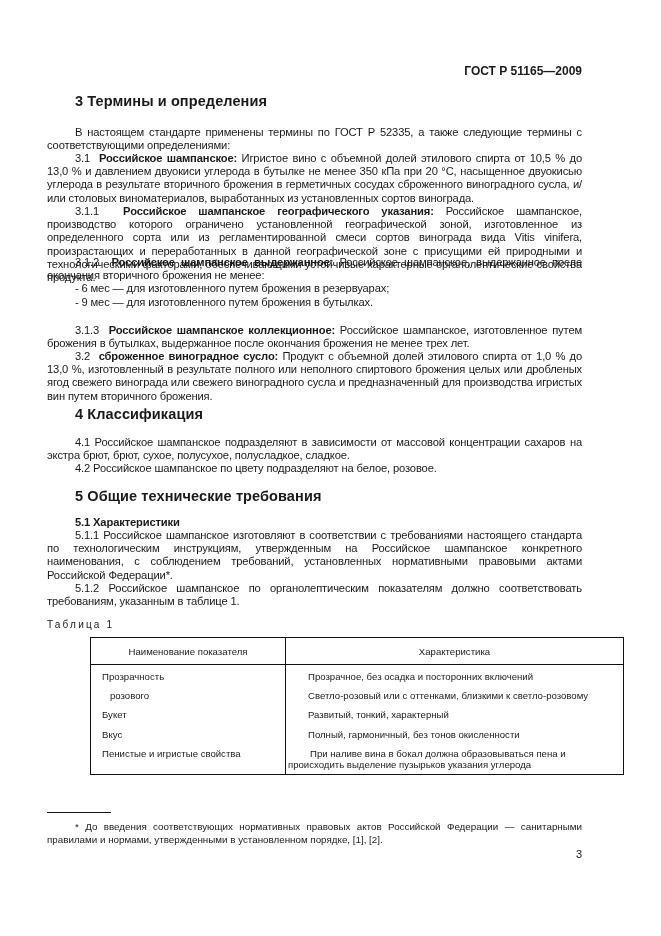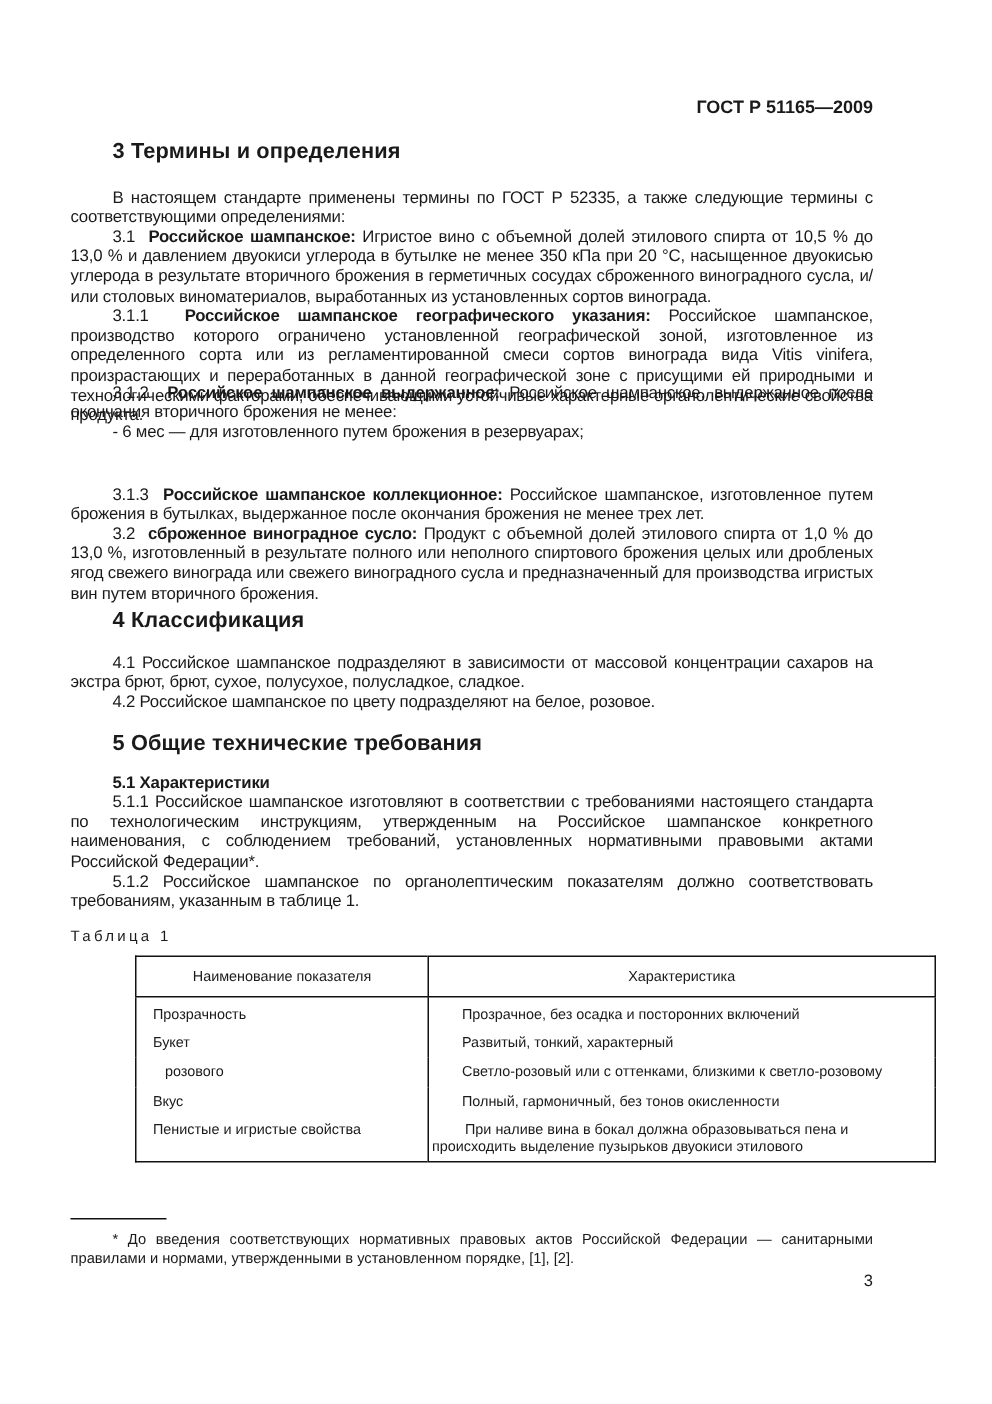--- a/index.html
+++ b/index.html
@@ -37,20 +37,21 @@
   <div class="h1" style="top:93px;">3  Термины и определения</div>
 
   <div class="p" style="top:126px;"><span class="ind"></span><span>В настоящем стандарте применены термины по ГОСТ Р 52335, а также следующие термины с соответствующими определениями:</span></div>
 
   <div class="p" style="top:152px;"><span class="ind"></span><span>3.1</span>&nbsp; <b>Российское шампанское:</b> <span>Игристое вино с объемной долей этилового спирта от 10,5 % до 13,0 % и давлением двуокиси углерода в бутылке не менее 350 кПа при 20 °С, насыщенное двуокисью углерода в результате вторичного брожения в герметичных сосудах сброженного виноградного сусла, и/или столовых виноматериалов, выработанных из установленных сортов винограда.</span></div>
 
   <div class="p" style="top:205px;"><span class="ind"></span><span>3.1.1</span>&nbsp; <b>Российское шампанское географического указания:</b> <span>Российское шампанское, производство которого ограничено установленной географической зоной, изготовленное из определенного сорта или из регламентированной смеси сортов винограда вида Vitis vinifera, произрастающих и переработанных в данной географической зоне с присущими ей природными и технологическими факторами, обеспечивающими устойчивые характерные органолептические свойства продукта.</span></div>
 
   <div class="p" style="top:256px;"><span class="ind"></span><span>3.1.2</span>&nbsp; <b>Российское шампанское выдержанное:</b> <span>Российское шампанское, выдержанное после окончания вторичного брожения не менее:</span>
     <span class="bullet">- 6 мес — для изготовленного путем брожения в резервуарах;</span>
+    <span class="bullet">- 9 мес — для изготовленного путем брожения в бутылках.</span>
   </div>
 
   <div class="p" style="top:324px;"><span class="ind"></span><span>3.1.3</span>&nbsp; <b>Российское шампанское коллекционное:</b> <span>Российское шампанское, изготовленное путем брожения в бутылках, выдержанное после окончания брожения не менее трех лет.</span></div>
 
   <div class="p" style="top:350px;"><span class="ind"></span><span>3.2</span>&nbsp; <b>сброженное виноградное сусло:</b> <span>Продукт с объемной долей этилового спирта от 1,0 % до 13,0 %, изготовленный в результате полного или неполного спиртового брожения целых или дробленых ягод свежего винограда или свежего виноградного сусла и предназначенный для производства игристых вин путем вторичного брожения.</span></div>
 
   <div class="h1" style="top:406px;">4  Классификация</div>
 
   <div class="p" style="top:436px;"><span class="ind"></span><span>4.1  Российское шампанское подразделяют в зависимости от массовой концентрации сахаров на экстра брют, брют, сухое, полусухое, полусладкое, сладкое.</span></div>
   <div class="p" style="top:462px;"><span class="ind"></span><span>4.2  Российское шампанское по цвету подразделяют на белое, розовое.</span></div>
@@ -71,34 +72,34 @@
         <th class="c1">Наименование показателя</th>
         <th class="c2">Характеристика</th>
       </tr>
     </thead>
     <tbody>
       <tr class="r">
         <td class="c1" style="padding-top:6px;">Прозрачность</td>
         <td class="c2" style="padding-top:6px;">Прозрачное, без осадка и посторонних включений</td>
       </tr>
       <tr class="r">
+        <td class="c1 sub">розового</td>
+        <td class="c2">Светло-розовый или с оттенками, близкими к светло-розовому</td>
+      </tr>
+      <tr class="r">
         <td class="c1">Букет</td>
         <td class="c2">Развитый, тонкий, характерный</td>
-      </tr>
-      <tr class="r">
-        <td class="c1 sub">розового</td>
-        <td class="c2">Светло-розовый или с оттенками, близкими к светло-розовому</td>
       </tr>
       <tr class="r">
         <td class="c1">Вкус</td>
         <td class="c2">Полный, гармоничный, без тонов окисленности</td>
       </tr>
       <tr class="r">
         <td class="c1">Пенистые и игристые свойства</td>
-        <td class="c2 last-c2">При наливе вина в бокал должна образовываться пена и происходить выделение пузырьков двуокиси этилового</td>
+        <td class="c2 last-c2">При наливе вина в бокал должна образовываться пена и происходить выделение пузырьков указания углерода</td>
       </tr>
     </tbody>
   </table>
 
   <div class="fn-rule"></div>
   <div class="footnote"><span class="ind" style="display:inline-block;width:28px;"></span><span>* До введения соответствующих нормативных правовых актов Российской Федерации — санитарными правилами и нормами, утвержденными в установленном порядке, [1], [2].</span></div>
 
   <div class="page-num">3</div>
 </div>
 

